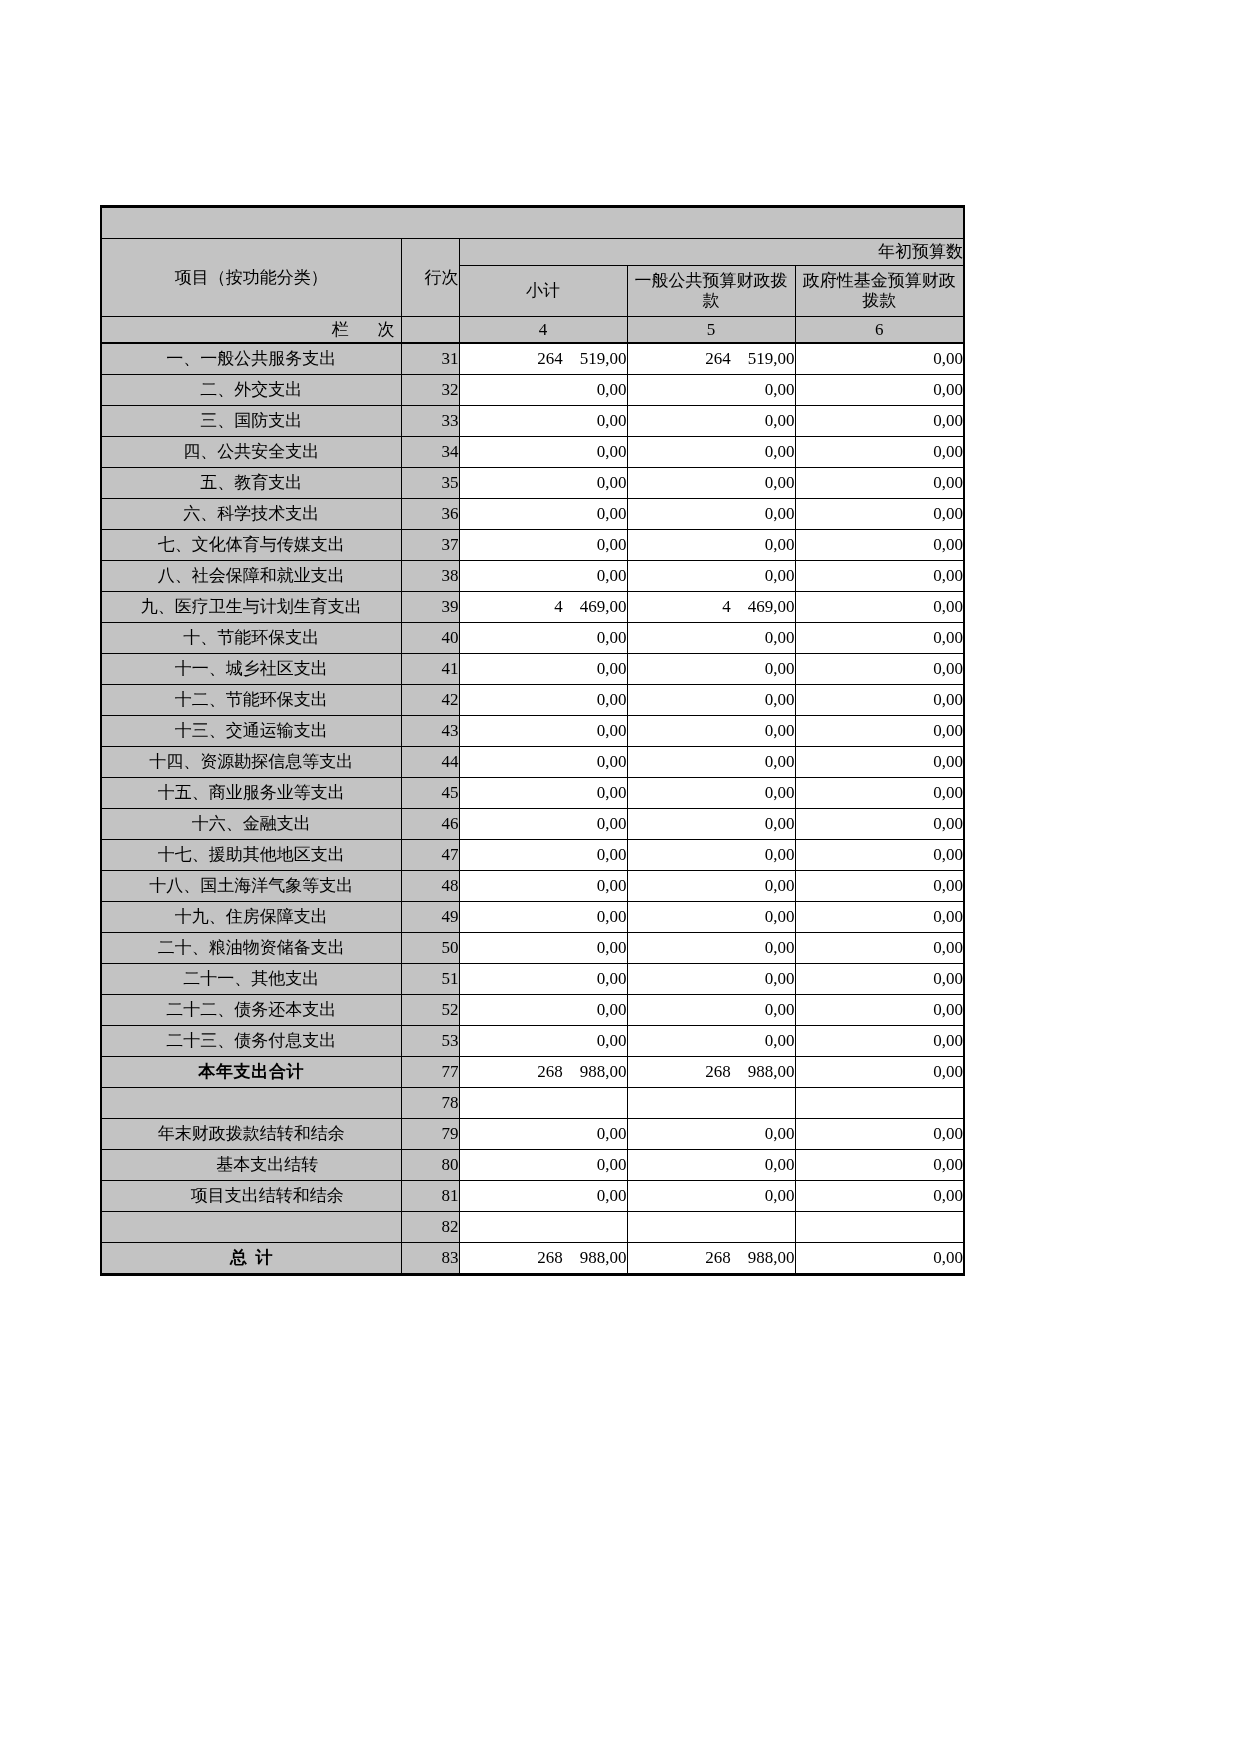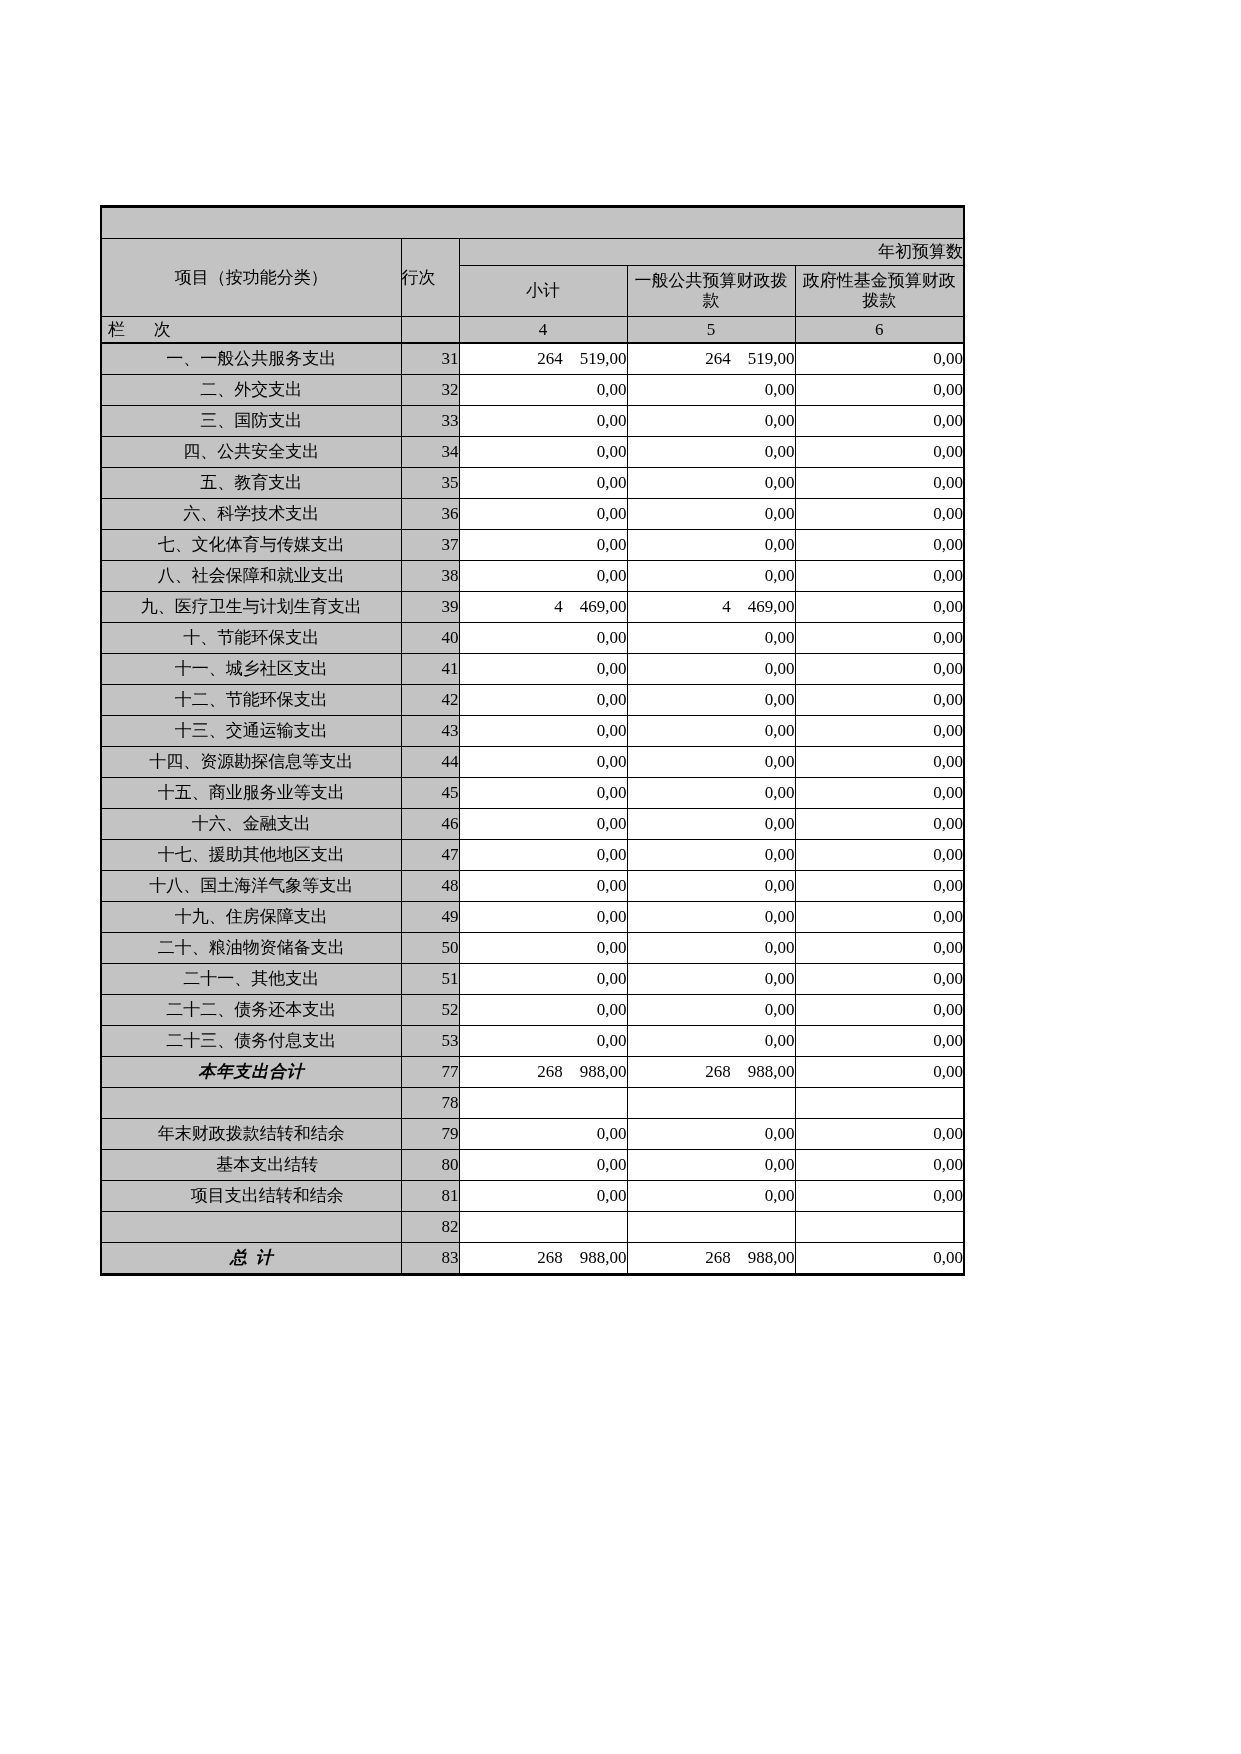--- a/index.html
+++ b/index.html
@@ -58,37 +58,37 @@
     border-right: none;
   }
 
   .hdr-item {
     text-align: center;
     height: 76px;
     font-size: 18px;
     margin-left: 44px;
   }
   .hdr-line {
-    text-align: left;
+    text-align: right;
     height: 76px;
     font-size: 18px;
   }
   .hdr-group {
     text-align: right;
     height: 26px;
     font-size: 17px;
   }
   .hdr-sub {
     text-align: center;
     height: 50px;
     font-size: 17px;
     padding: 0 2px;
   }
   .colnum-label {
-    text-align: left;
+    text-align: right;
     height: 25px;
     font-size: 17px;
     letter-spacing: 0.35em;
     text-indent: 0.35em;
   }
   .colnum {
     text-align: center;
     height: 25px;
     font-size: 16px;
   }
@@ -100,21 +100,20 @@
     padding-left: 6px;
     font-size: 17px;
     white-space: nowrap;
   }
   td.label.indent1 { padding-left: 32px; }
   td.label.center-bold {
     text-align: center;
     font-weight: bold;
     padding-left: 0;
     letter-spacing: 0.04em;
-    font-style: italic;
   }
   td.label.center-bold.wide {
     letter-spacing: 0.5em;
     text-indent: 0.5em;
     margin-left: 17px;
   }
   td.linenum {
     text-align: right;
     font-size: 16px;
   }

